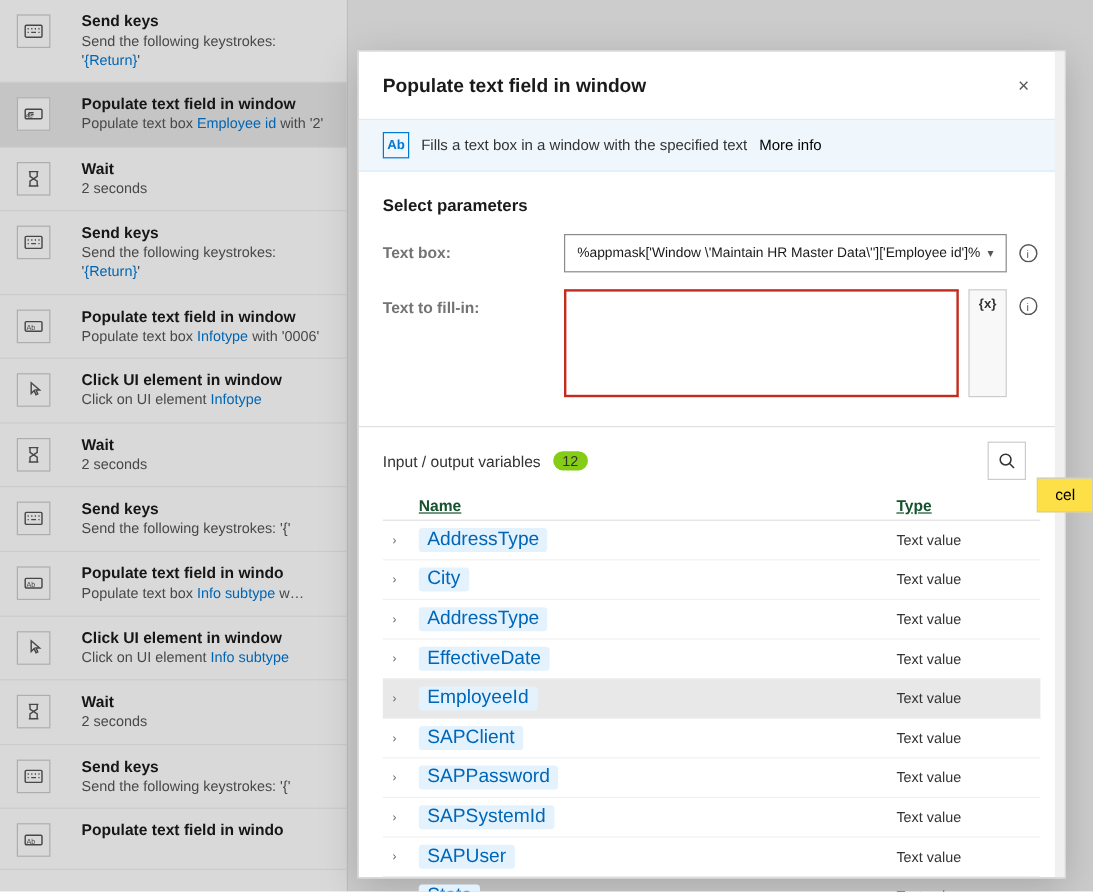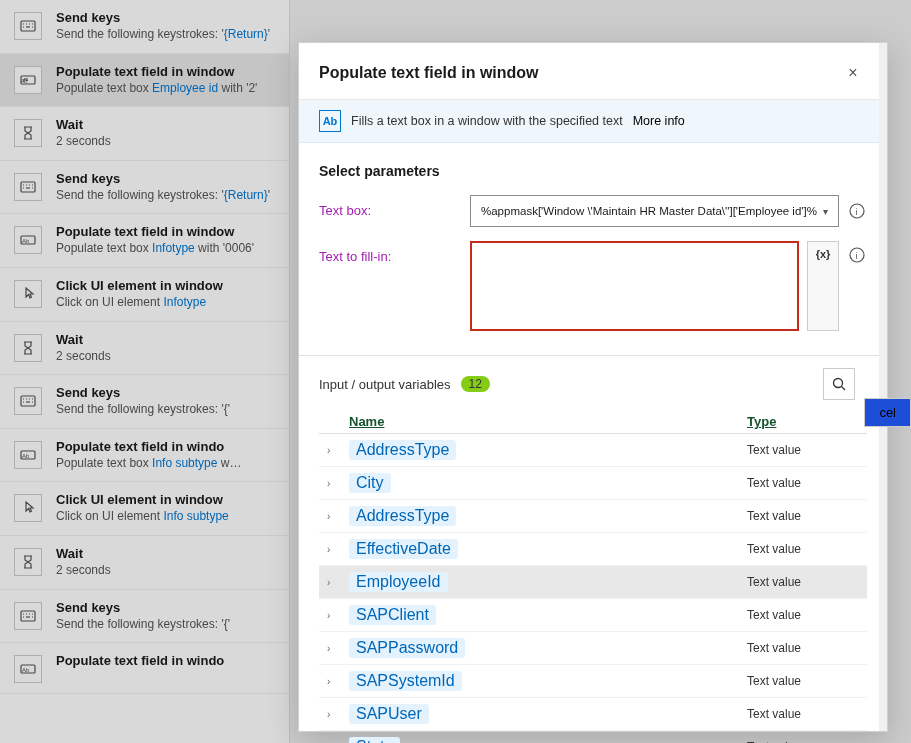--- a/index.html
+++ b/index.html
@@ -23,21 +23,21 @@
       background: #ffffff;
       border-right: 1px solid #e0e0e0;
       overflow: hidden;
     }
 
     .workflow-item {
       display: flex;
       align-items: flex-start;
       padding: 10px 14px;
       border-bottom: 1px solid #f0f0f0;
-      gap: 14px;
+      gap: 26px;
       cursor: pointer;
     }
 
     .workflow-item.active {
       background: #e8e8e8;
     }
 
     .workflow-icon {
       width: 28px;
       height: 28px;
@@ -177,23 +177,24 @@
     .param-row {
       display: flex;
       align-items: flex-start;
       margin-bottom: 14px;
       gap: 14px;
     }
 
     .param-label {
       width: 100px;
       font-size: 13px;
-      color: #a21caf;
+      color: #737373;
       padding-top: 8px;
       flex-shrink: 0;
+      font-weight: bold;
     }
 
     .param-input-wrap {
       flex: 1;
       display: flex;
       align-items: center;
       gap: 8px;
       padding-left: 37px;
     }
 
@@ -330,21 +331,21 @@
       padding: 1px 7px;
       font-size: 16px;
     }
 
     .var-type {
       color: #333;
       font-size: 12px;
     }
 
     .cancel-btn {
-      background: #1d4ed8;
+      background: #fde047;
       border: 1px solid #ccc;
       padding: 6px 14px;
       font-size: 13px;
       cursor: pointer;
       font-family: inherit;
     }
 
     .scrollbar-area {
       position: absolute;
       right: 0;

